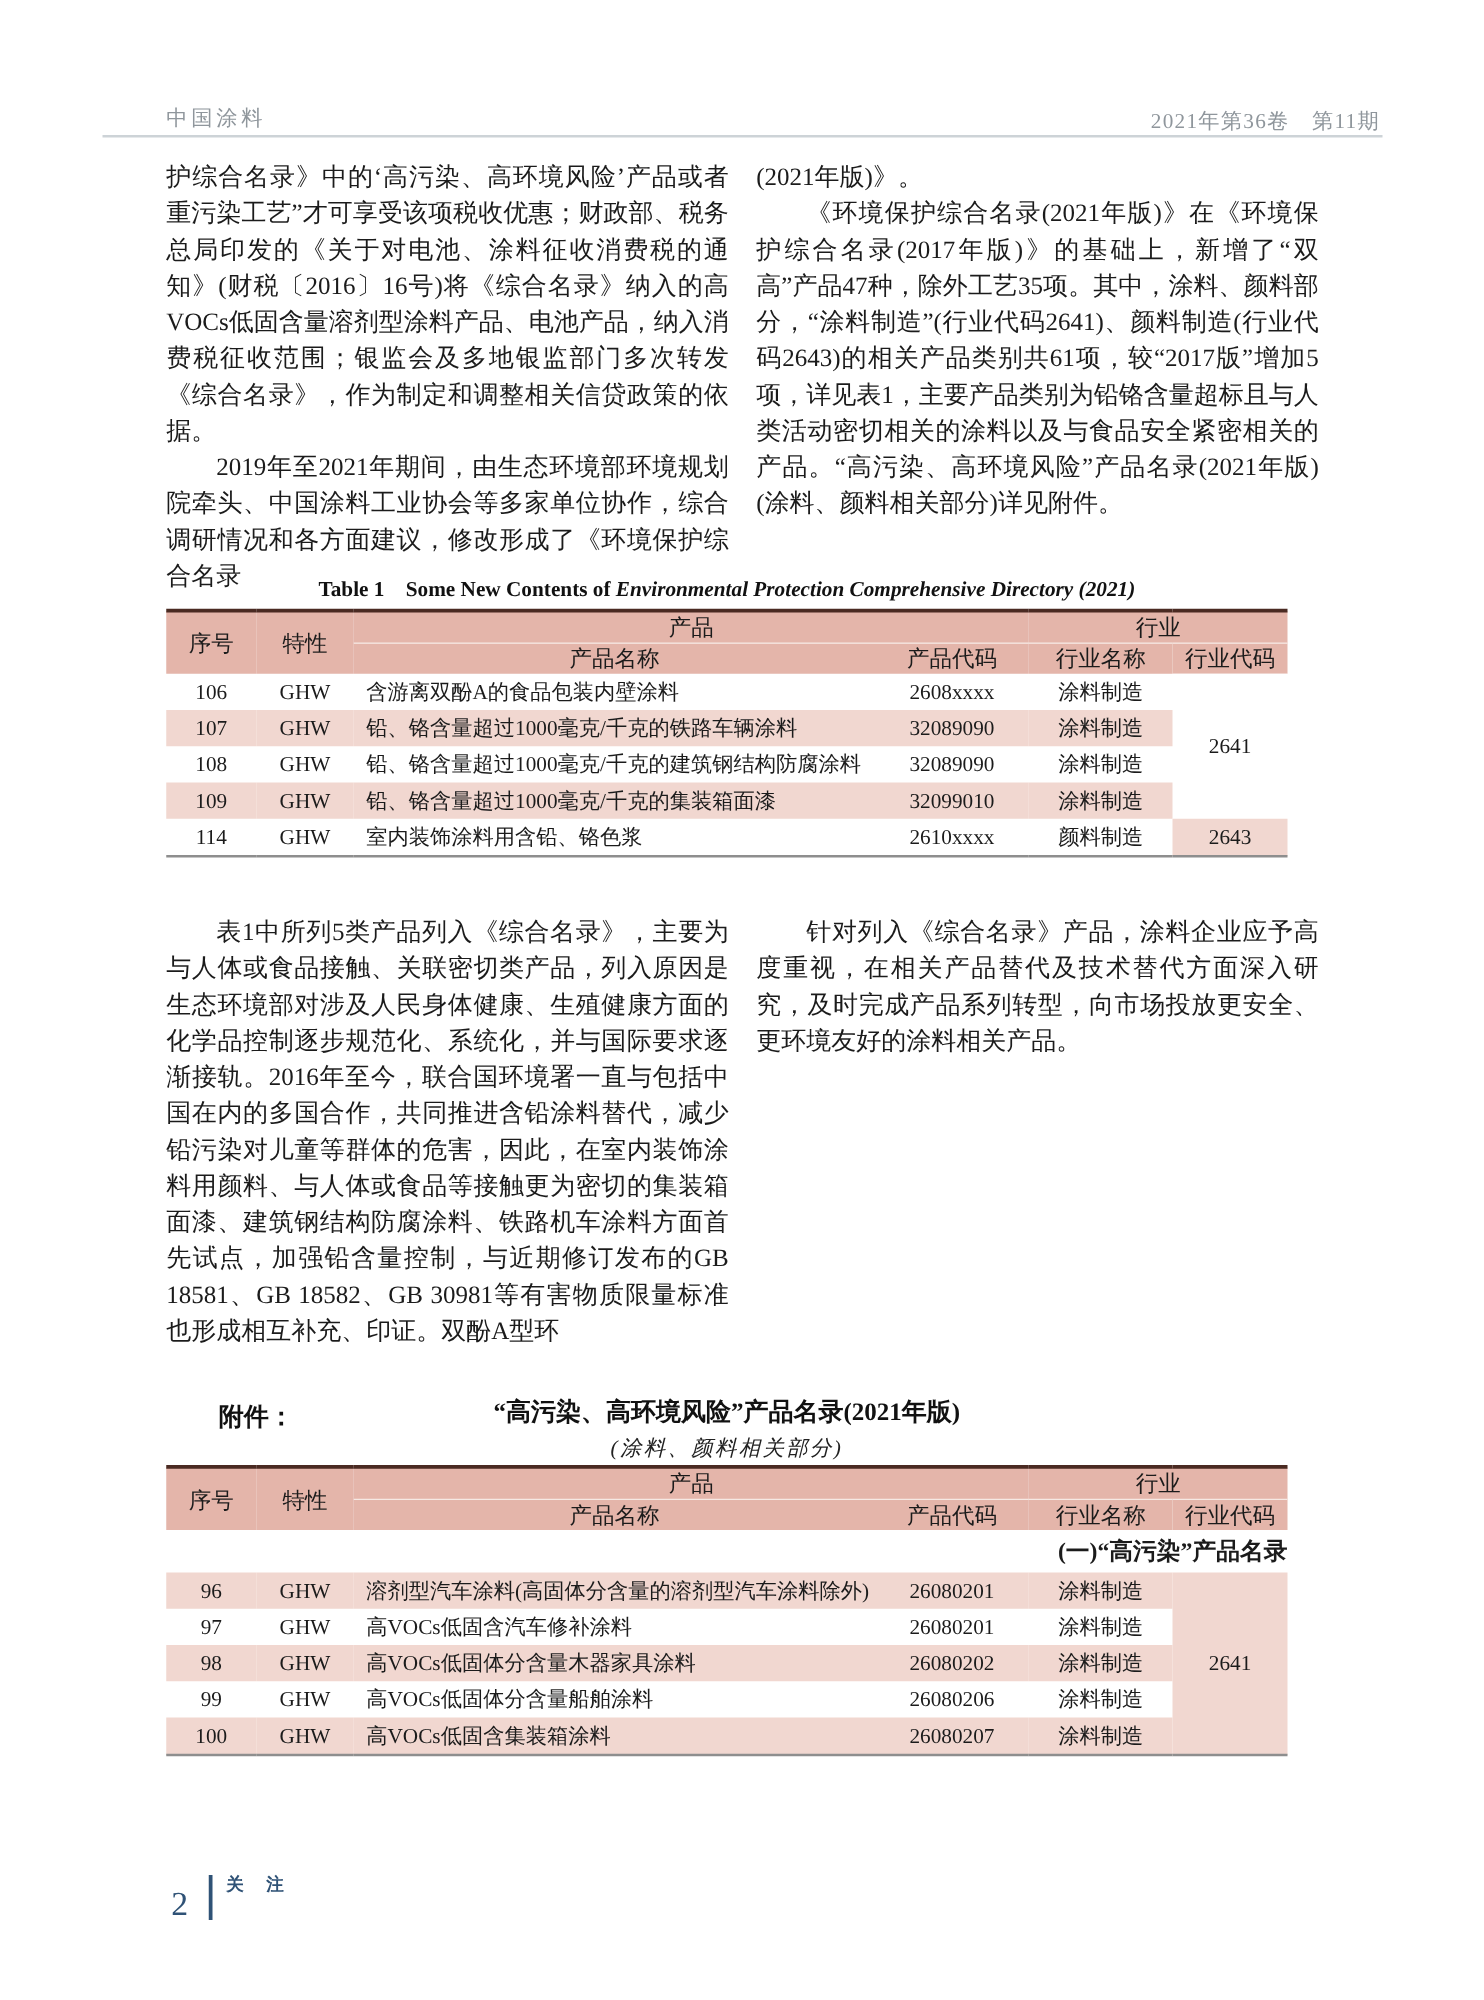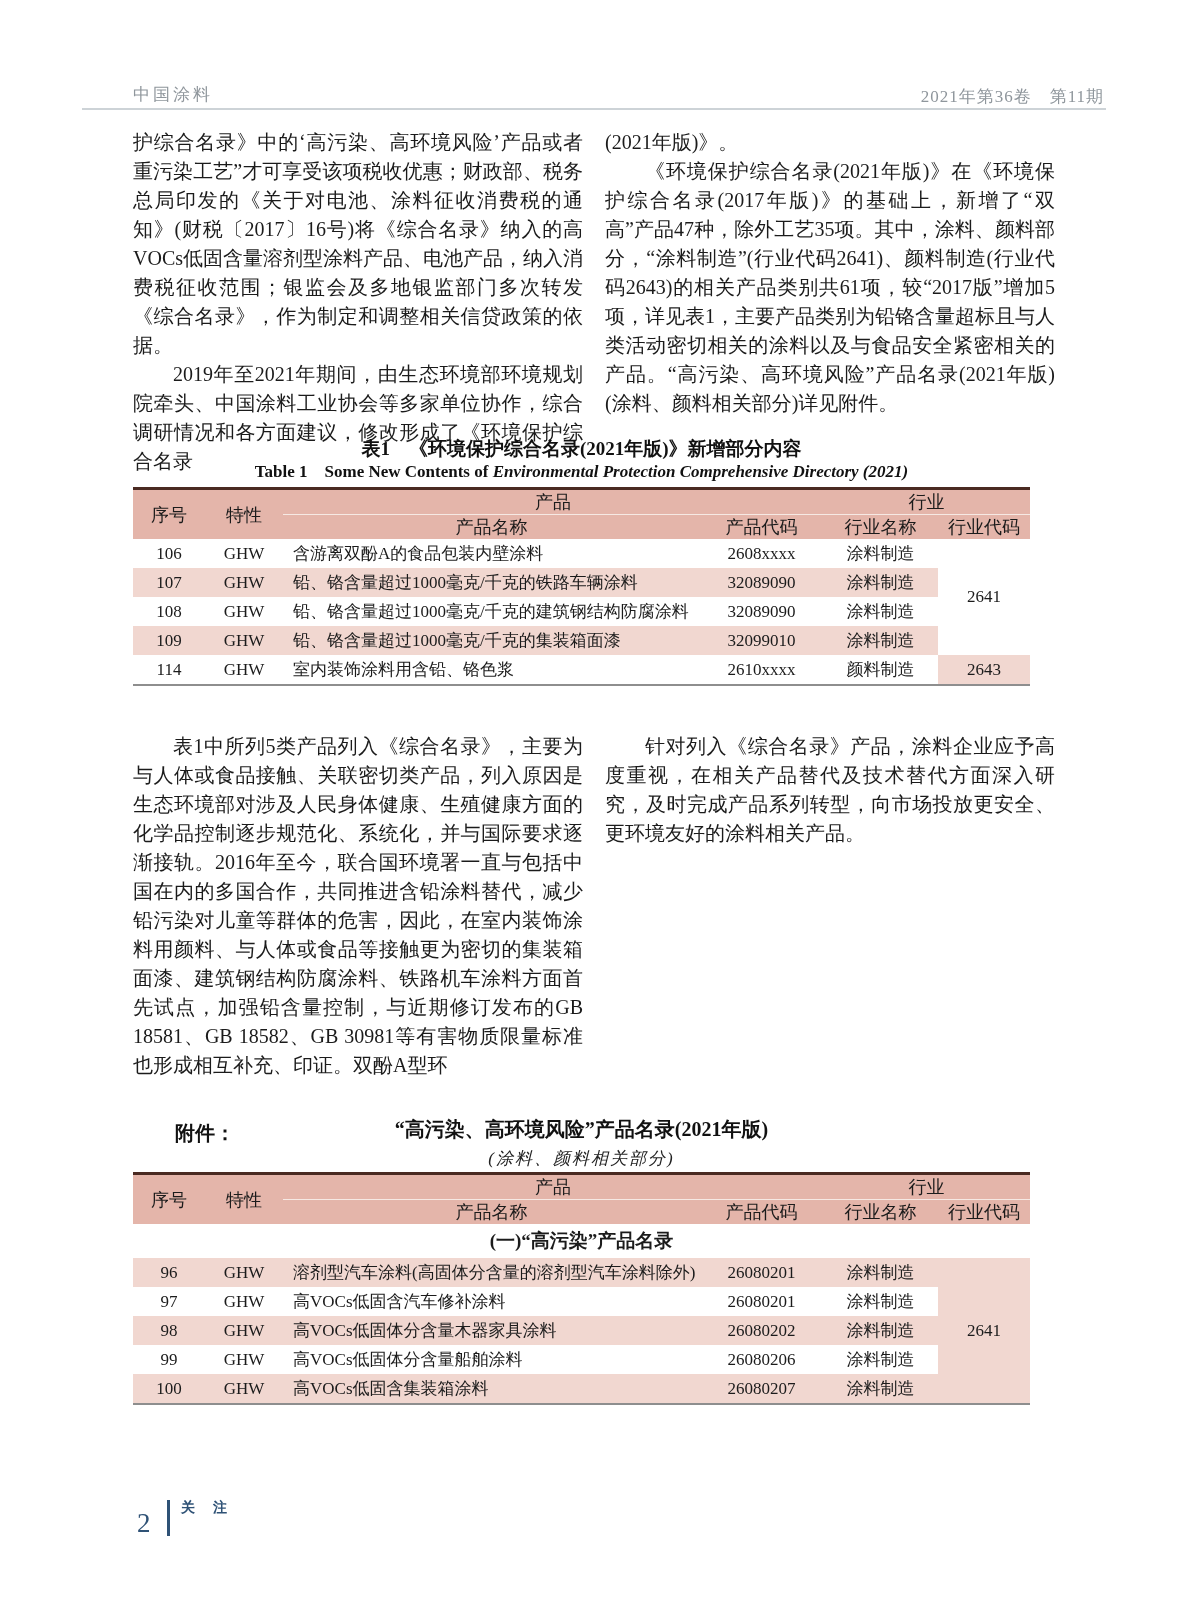--- a/index.html
+++ b/index.html
@@ -36,47 +36,46 @@
     text-align:center; vertical-align:middle; padding:0; white-space:nowrap; font-size:18px;
   }
   table.dtable th.group { border-bottom:1px solid #f6e9e4; }
   table.dtable td {
     height:29px; padding:0; text-align:center; vertical-align:middle; white-space:nowrap;
   }
   table.dtable td.name { text-align:left; padding-left:10px; }
   table.dtable tr.alt td { background:#f1d7d0; }
   table.dtable td.mwhite { background:#ffffff; }
   table.dtable td.mpink  { background:#f1d7d0; }
-  table.dtable td.section { text-align:center; font-weight:bold; height:34px; font-size:19px; background:#ffffff; }
+  table.dtable td.section { text-align:right; font-weight:bold; height:34px; font-size:19px; background:#ffffff; }
 
   
   .foot-num { font-size:27px; color:#2f5276; }
   .foot-bar { width:3px; height:54px; background:#2f5276; }
   .foot-cn  { font-size:14px; font-weight:bold; color:#2f5276; letter-spacing:2px; white-space:nowrap; }
   .foot-en  { font-size:14px; color:#c2410c;margin-top:18px; }
 </style>
 </head>
 <body>
 
 <div class="page">
 
   <div class="abs pagehead" style="left:133px; top:83px;">中国涂料</div>
   <div class="abs pagehead" style="right:83px; top:85px; letter-spacing:1px;">2021年第36卷　第11期</div>
   <div class="abs headrule" style="left:82px; top:108px; width:1024px;"></div>
 
   <div class="abs" style="left:133px; top:128px; width:450px;">
-    <p class="body">护综合名录》中的‘高污染、高环境风险’产品或者重污染工艺”才可享受该项税收优惠；财政部、税务总局印发的《关于对电池、涂料征收消费税的通知》(财税〔2017〕16号)将《综合名录》纳入的高VOCs低固含量溶剂型涂料产品、电池产品，纳入消费税征收范围；银监会及多地银监部门多次转发《综合名录》，作为制定和调整相关信贷政策的依据。</p>
+    <p class="body">护综合名录》中的‘高污染、高环境风险’产品或者重污染工艺”才可享受该项税收优惠；财政部、税务总局印发的《关于对电池、涂料征收消费税的通知》(财税〔2016〕16号)将《综合名录》纳入的高VOCs低固含量溶剂型涂料产品、电池产品，纳入消费税征收范围；银监会及多地银监部门多次转发《综合名录》，作为制定和调整相关信贷政策的依据。</p>
     <p class="body indent">2019年至2021年期间，由生态环境部环境规划院牵头、中国涂料工业协会等多家单位协作，综合调研情况和各方面建议，修改形成了《环境保护综合名录</p>
   </div>
   <div class="abs" style="left:605px; top:128px; width:450px;">
     <p class="body">(2021年版)》。</p>
     <p class="body indent">《环境保护综合名录(2021年版)》在《环境保护综合名录(2017年版)》的基础上，新增了“双高”产品47种，除外工艺35项。其中，涂料、颜料部分，“涂料制造”(行业代码2641)、颜料制造(行业代码2643)的相关产品类别共61项，较“2017版”增加5项，详见表1，主要产品类别为铅铬含量超标且与人类活动密切相关的涂料以及与食品安全紧密相关的产品。“高污染、高环境风险”产品名录(2021年版)(涂料、颜料相关部分)详见附件。</p>
   </div>
 
-  <div class="abs t-cap-cn" style="left:133px; top:436px; width:897px;">表1　《环境保护综合名录(2021年版)》新增部分内容</div>
   <div class="abs t-cap-en" style="left:133px; top:460px; width:897px;">
     <span>Table 1　Some New Contents of </span><span class="ital">Environmental Protection Comprehensive Directory (2021)</span>
   </div>
 
   <table class="dtable abs" style="left:133px; top:487px;">
     <colgroup>
         <col style="width:72px">
         <col style="width:78px">
         <col style="width:417px">
         <col style="width:123px">

